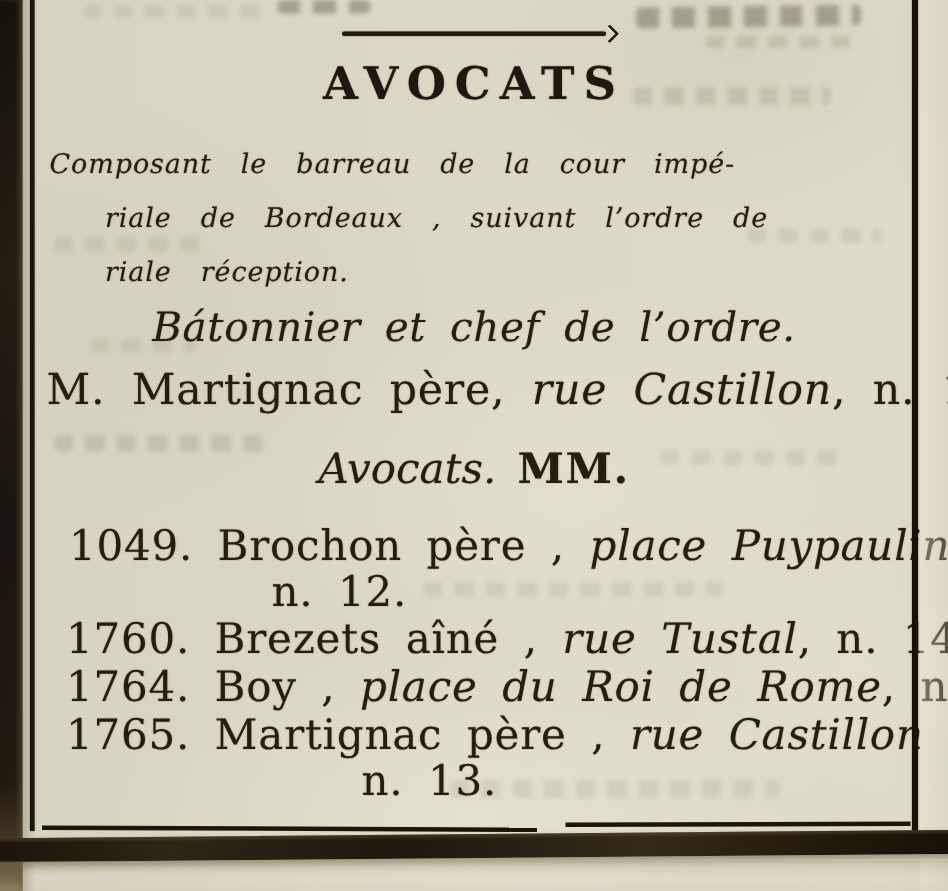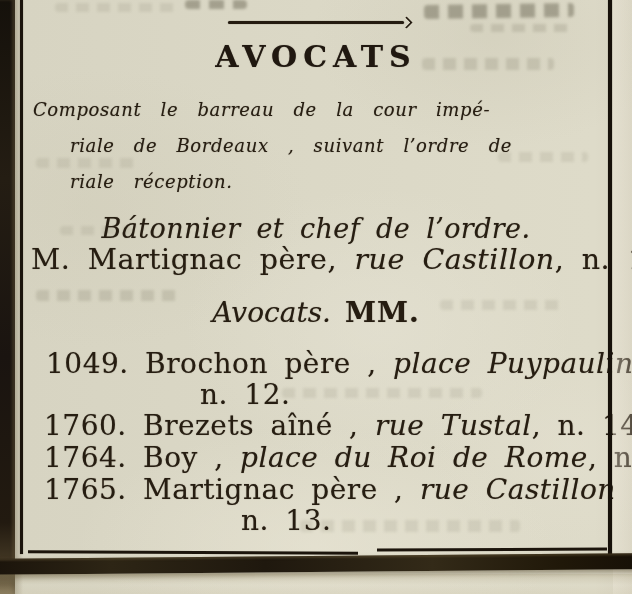--- a/index.html
+++ b/index.html
@@ -24,21 +24,21 @@
     border-top:2px solid #241b10;border-right:2px solid #241b10;
     transform:rotate(45deg);border-radius:1px;}
   .title{left:24px;top:42px;width:584px;text-align:center;
     font-size:30px;font-weight:700;letter-spacing:6px;color:#201810;}
   
   .intro{position:absolute;left:33px;top:92px;width:580px;font-style:italic;
     font-size:18px;line-height:36px;word-spacing:13px;letter-spacing:0.6px;
     text-shadow:0 0 1px rgba(38,29,17,0.45);}
   .intro .cont-line{padding-left:37px;}
   .order-heading{left:24px;top:205px;width:584px;text-align:center;
-    font-style:italic;font-size:27px;word-spacing:7px;letter-spacing:0.4px;margin-top:10px;}
+    font-style:italic;font-size:27px;word-spacing:7px;letter-spacing:0.4px;}
   .batonnier{left:31px;top:246px;font-size:28.5px;word-spacing:8px;letter-spacing:0.5px;}
   .list-heading{left:24px;top:299px;width:584px;text-align:center;font-size:28px;}
   .list-heading .roman{margin-left:14px;letter-spacing:1px;font-weight:600;}
   .entry{font-size:28px;word-spacing:7px;letter-spacing:0.5px;}
   
   .book-edge{position:absolute;left:0;top:0;width:15px;height:594px;
     background:linear-gradient(180deg,#15110b 0%,#241d13 30%,#1a1410 60%,#221a10 88%,#4a3e28 96%,#7a6a49 100%);
     box-shadow:inset -3px 0 3px rgba(90,78,52,0.5);}
   .gutter-shadow{position:absolute;left:15px;top:0;width:8px;height:594px;
     background:linear-gradient(90deg,rgba(120,110,82,0.35),rgba(120,110,82,0));}
@@ -101,21 +101,21 @@
     <span>M. Martignac père, </span><span class="it">rue Castillon</span><span>, n. 13.</span>
   </div>
 
   <div class="txt list-heading">
     <span class="it">Avocats.</span><span class="roman">MM.</span>
   </div>
 
   <div class="txt entry" style="left:46px;top:350px;">
     <span>1049.</span><span> Brochon père , </span><span class="it">place Puypaulin ,</span><span></span>
   </div>
-  <div class="txt entry" style="left:200px;top:381px;">n. 12.</div>
+  <div class="txt entry" style="left:181px;top:381px;">n. 12.</div>
 
   <div class="txt entry" style="left:44px;top:412px;">
     <span>1760.</span><span> Brezets aîné , </span><span class="it">rue Tustal</span><span>, n. 14.</span>
   </div>
 
   <div class="txt entry" style="left:44px;top:444px;">
     <span>1764.</span><span> Boy , </span><span class="it">place du Roi de Rome</span><span>, n. 5.</span>
   </div>
 
   <div class="txt entry" style="left:44px;top:476px;">

